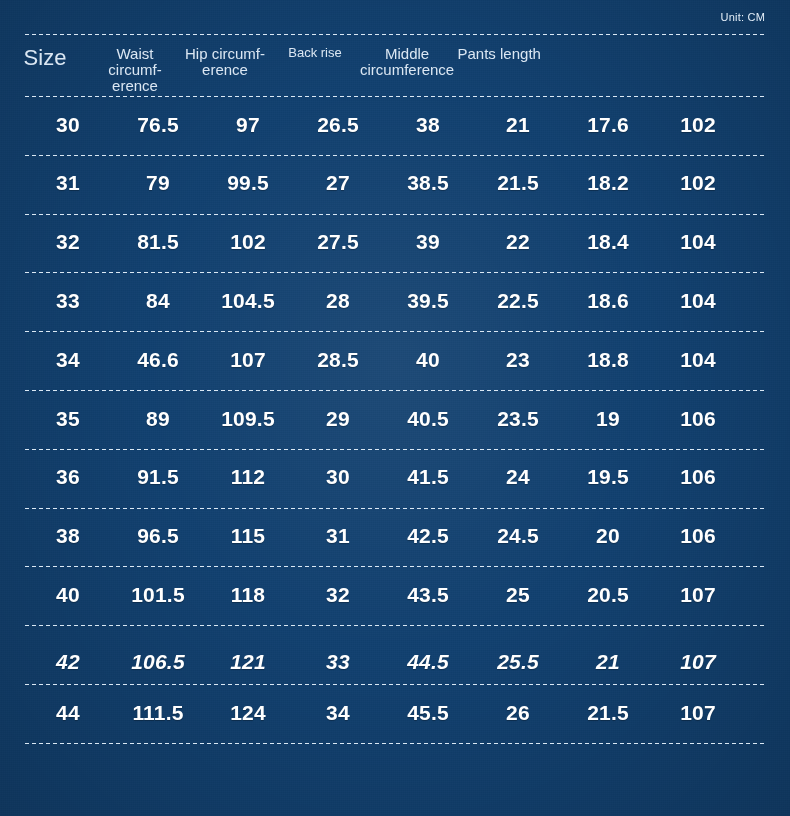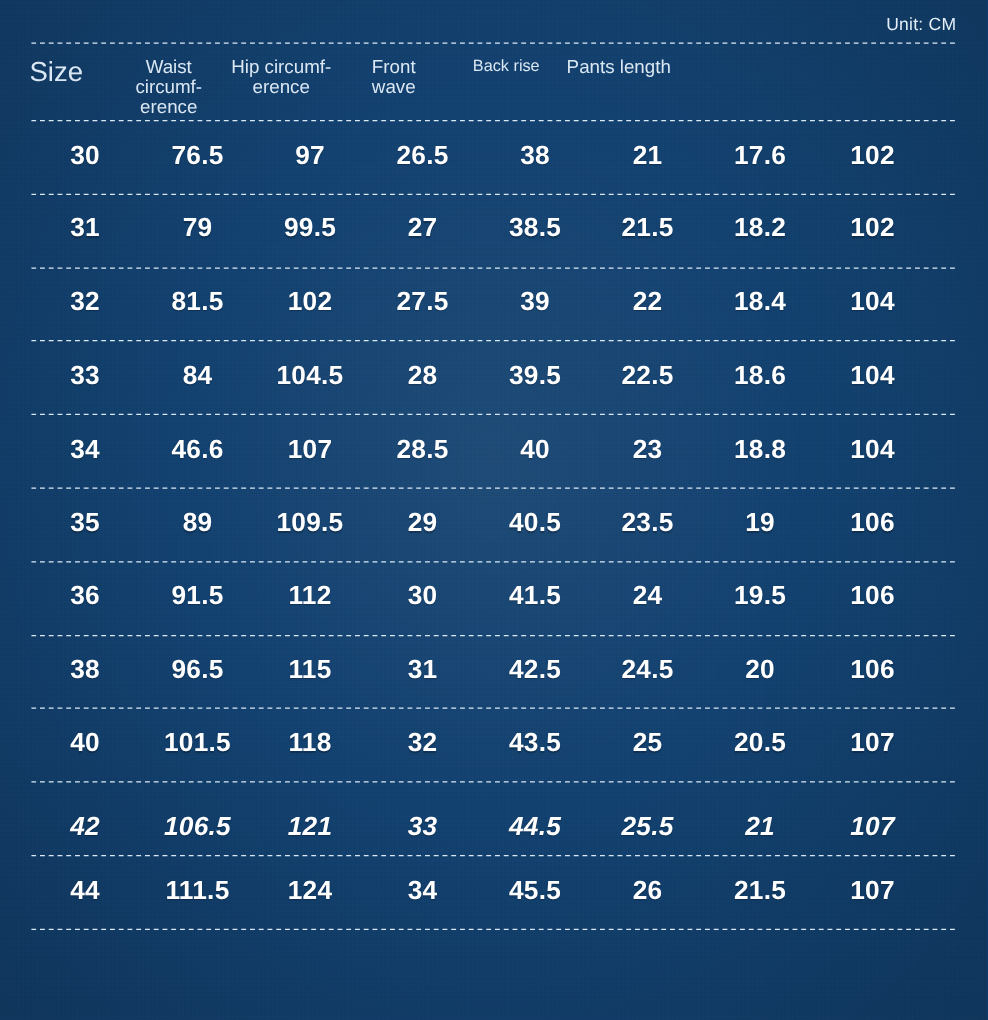--- a/index.html
+++ b/index.html
@@ -41,21 +41,21 @@
     position: relative;
     z-index: 3;
     width: 790px;
     height: 816px;
   }
 
   .unit-label {
     position: absolute;
     right: 25px;
     top: 11px;
-    font-size: 14px;
+    font-size: 11px;
     color: #e3eef8;
     letter-spacing: 0.2px;
     white-space: nowrap;
     margin-left: 33px;
   }
 
   .hline {
     position: absolute;
     left: 25px;
     width: 740px;
@@ -128,23 +128,23 @@
     <div class="unit-label">Unit: CM</div>
 
     <div id="table-host">
         <div class="hline" style="top: 34px;"></div>
         <div class="row" id="header-row" style="top: 46px;">
           <div class="cell h-size h-stack">Size</div>
           <div class="cell h-med h-stack">Waist circumf-
 erence</div>
           <div class="cell h-med h-stack">Hip circumf-
 erence</div>
-          <div class="cell h-med h-stack">Front
-wave</div>
           <div class="cell h-small h-stack">Back rise</div>
+          <div class="cell h-med h-stack">Middle
+circumference</div>
           <div class="cell h-med h-stack">Pants length</div>
         </div>
         <div class="hline" style="top: 96px;"></div>
         <div class="row data-row" style="top: 96px;">
           <div class="cell">30</div>
           <div class="cell">76.5</div>
           <div class="cell">97</div>
           <div class="cell">26.5</div>
           <div class="cell">38</div>
           <div class="cell">21</div>

